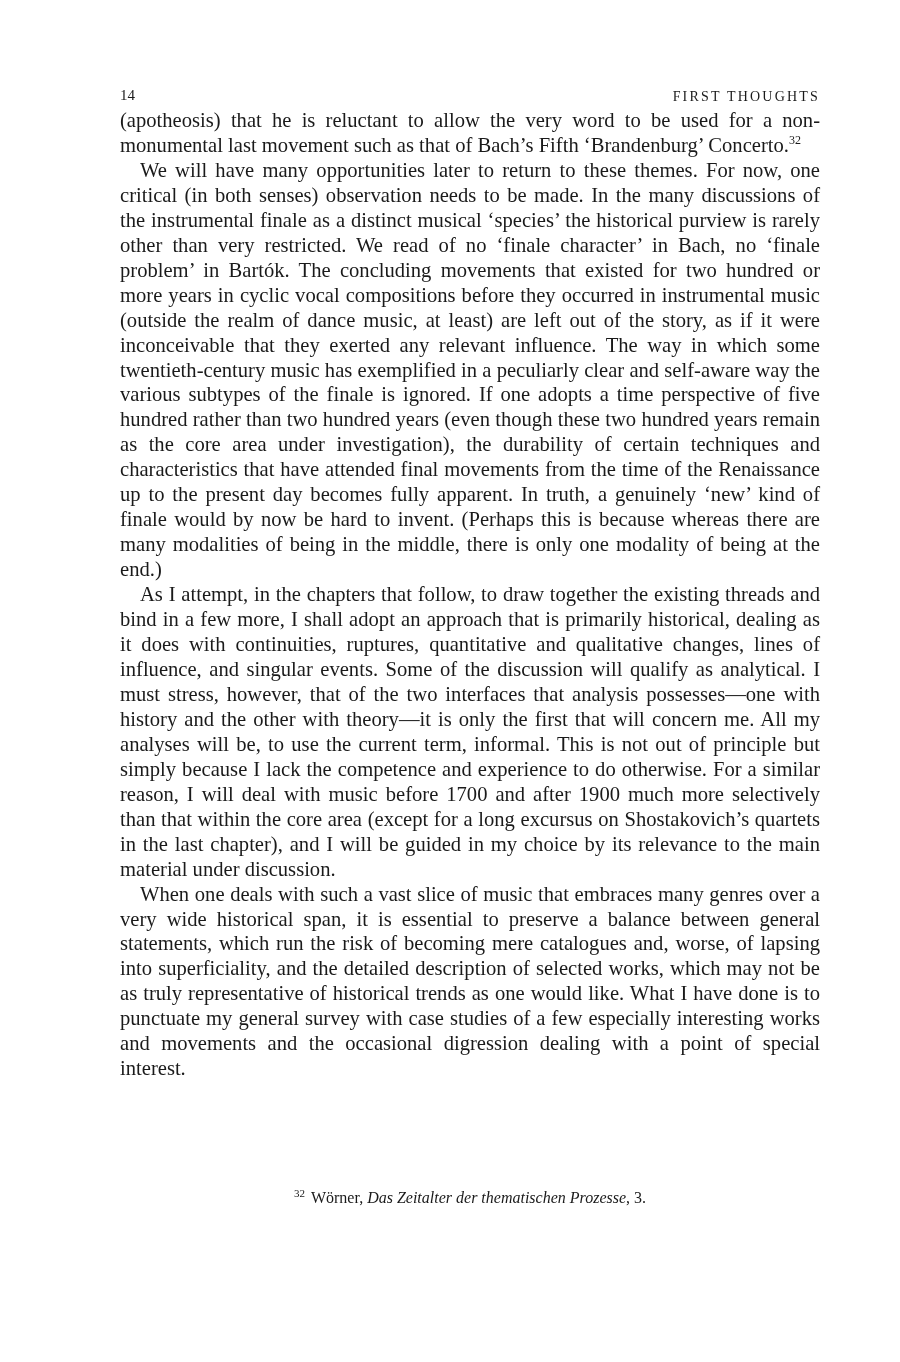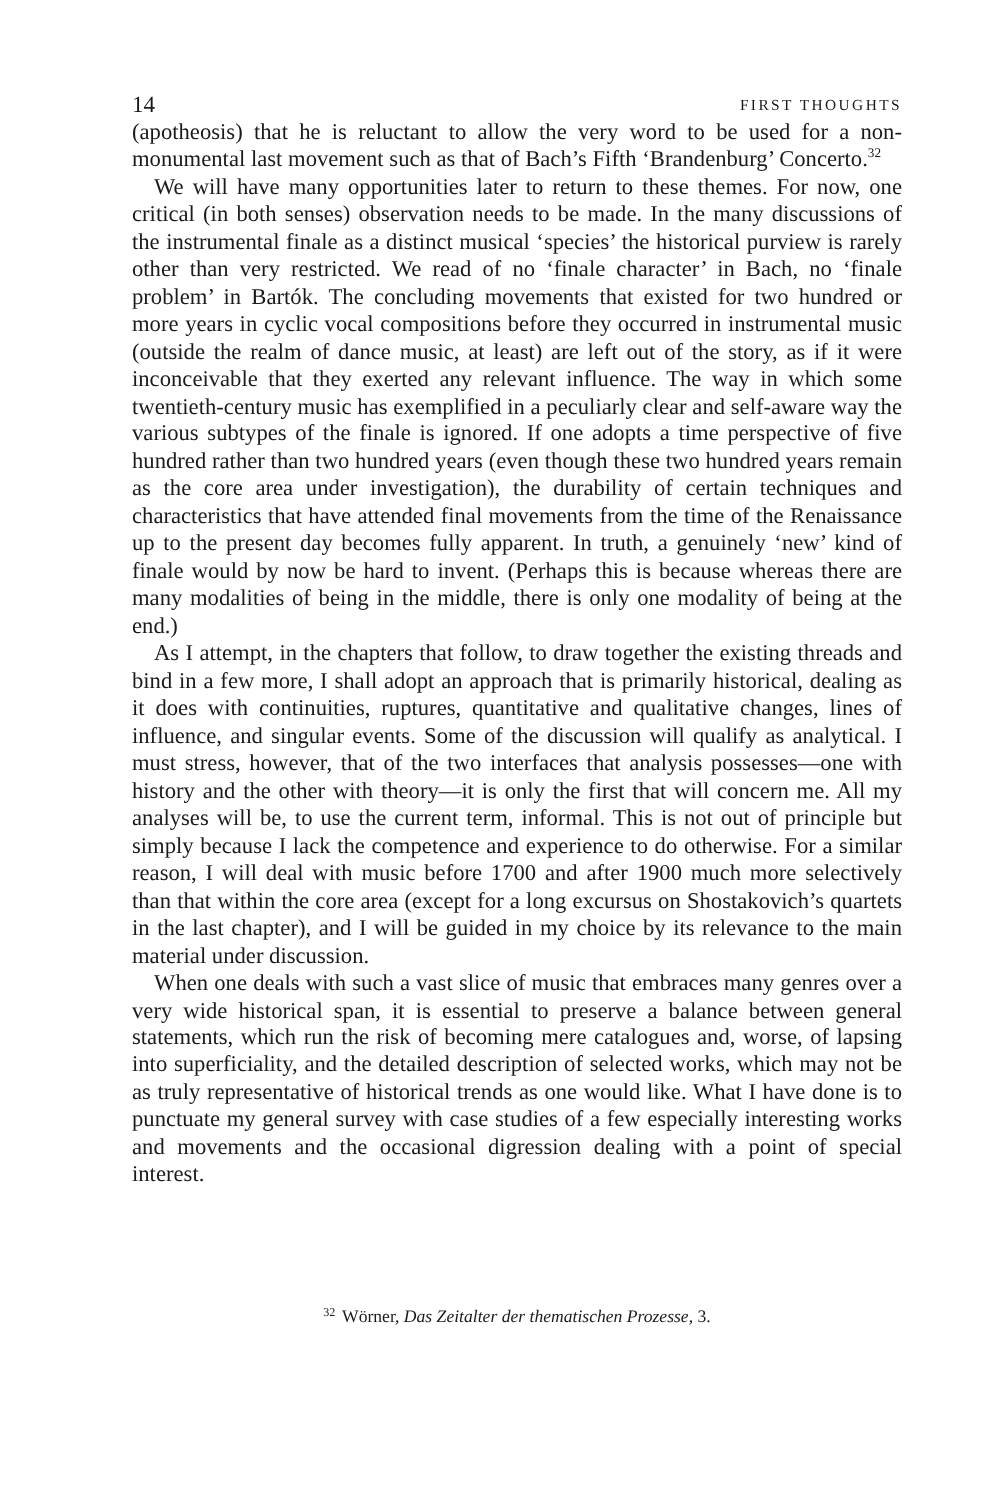--- a/index.html
+++ b/index.html
@@ -5,21 +5,21 @@
   html, body { margin: 0; padding: 0; background: #ffffff; }
   body { width: 900px; height: 1362px; position: relative; overflow: hidden; }
   .page {
     position: absolute; left: 120px; top: 82px; width: 700px;
     font-family: "Liberation Serif", "DejaVu Serif", serif;
     color: #1a1a1a;
   }
   .running-head {
     position: relative; height: 26px; font-size: 20px; line-height: 26px;
   }
-  .page-number { position: absolute; left: 0; top: 0; font-size: 21px; }
+  .page-number { position: absolute; left: 0; top: 0; font-size: 15px; }
   .running-title {
     position: absolute; left: 0; right: 0; top: 2px; text-align: right;
     font-size: 14px; letter-spacing: 2.2px;
   }
   .body-text {
     margin-top: 0px;
     font-size: 20.6px; line-height: 24.95px;
     text-align: justify; hyphens: manual;
   }
   .body-text p { margin: 0; text-indent: 0; }

